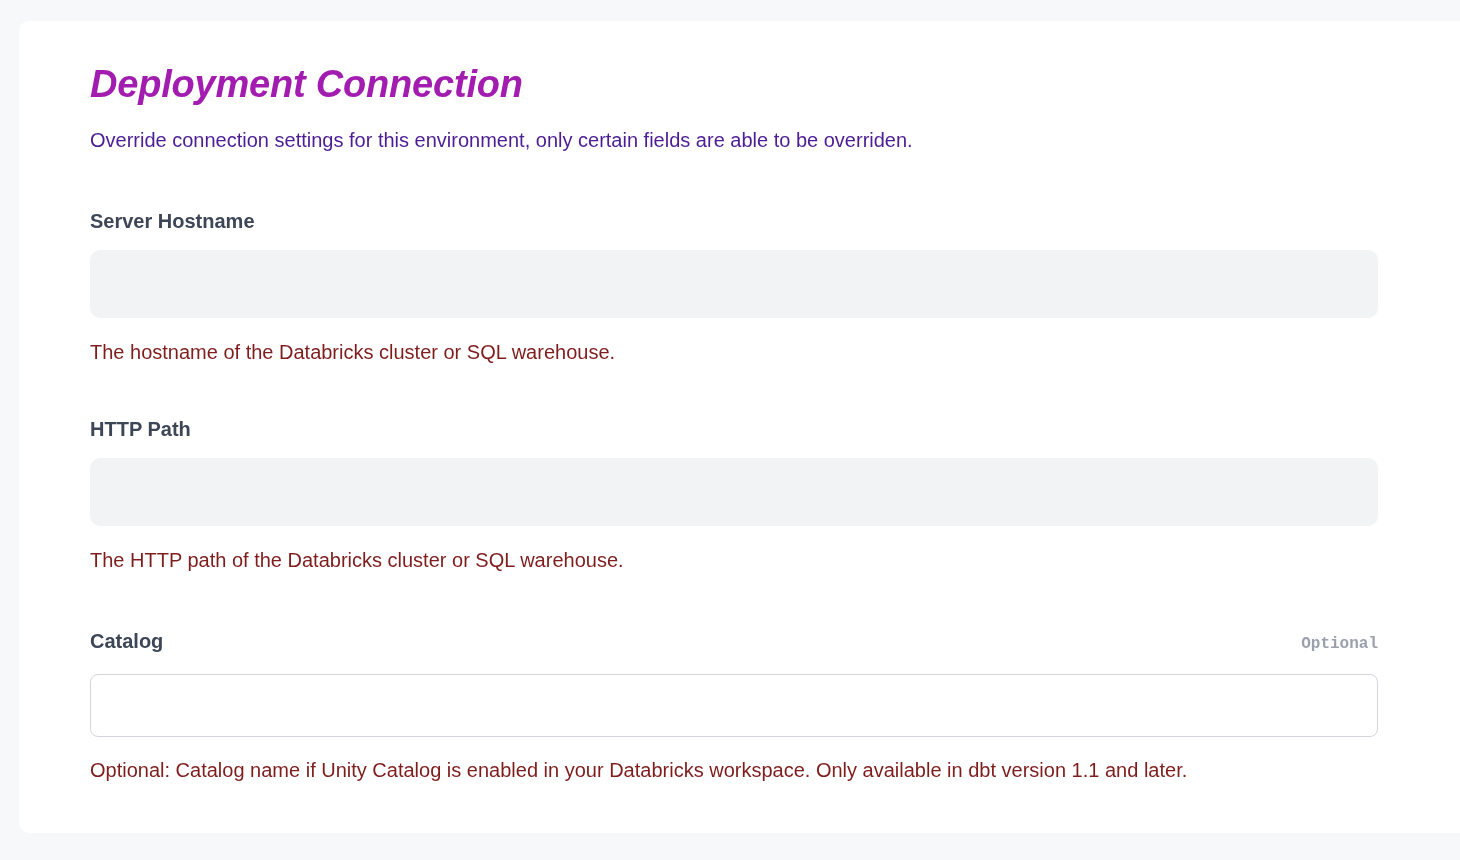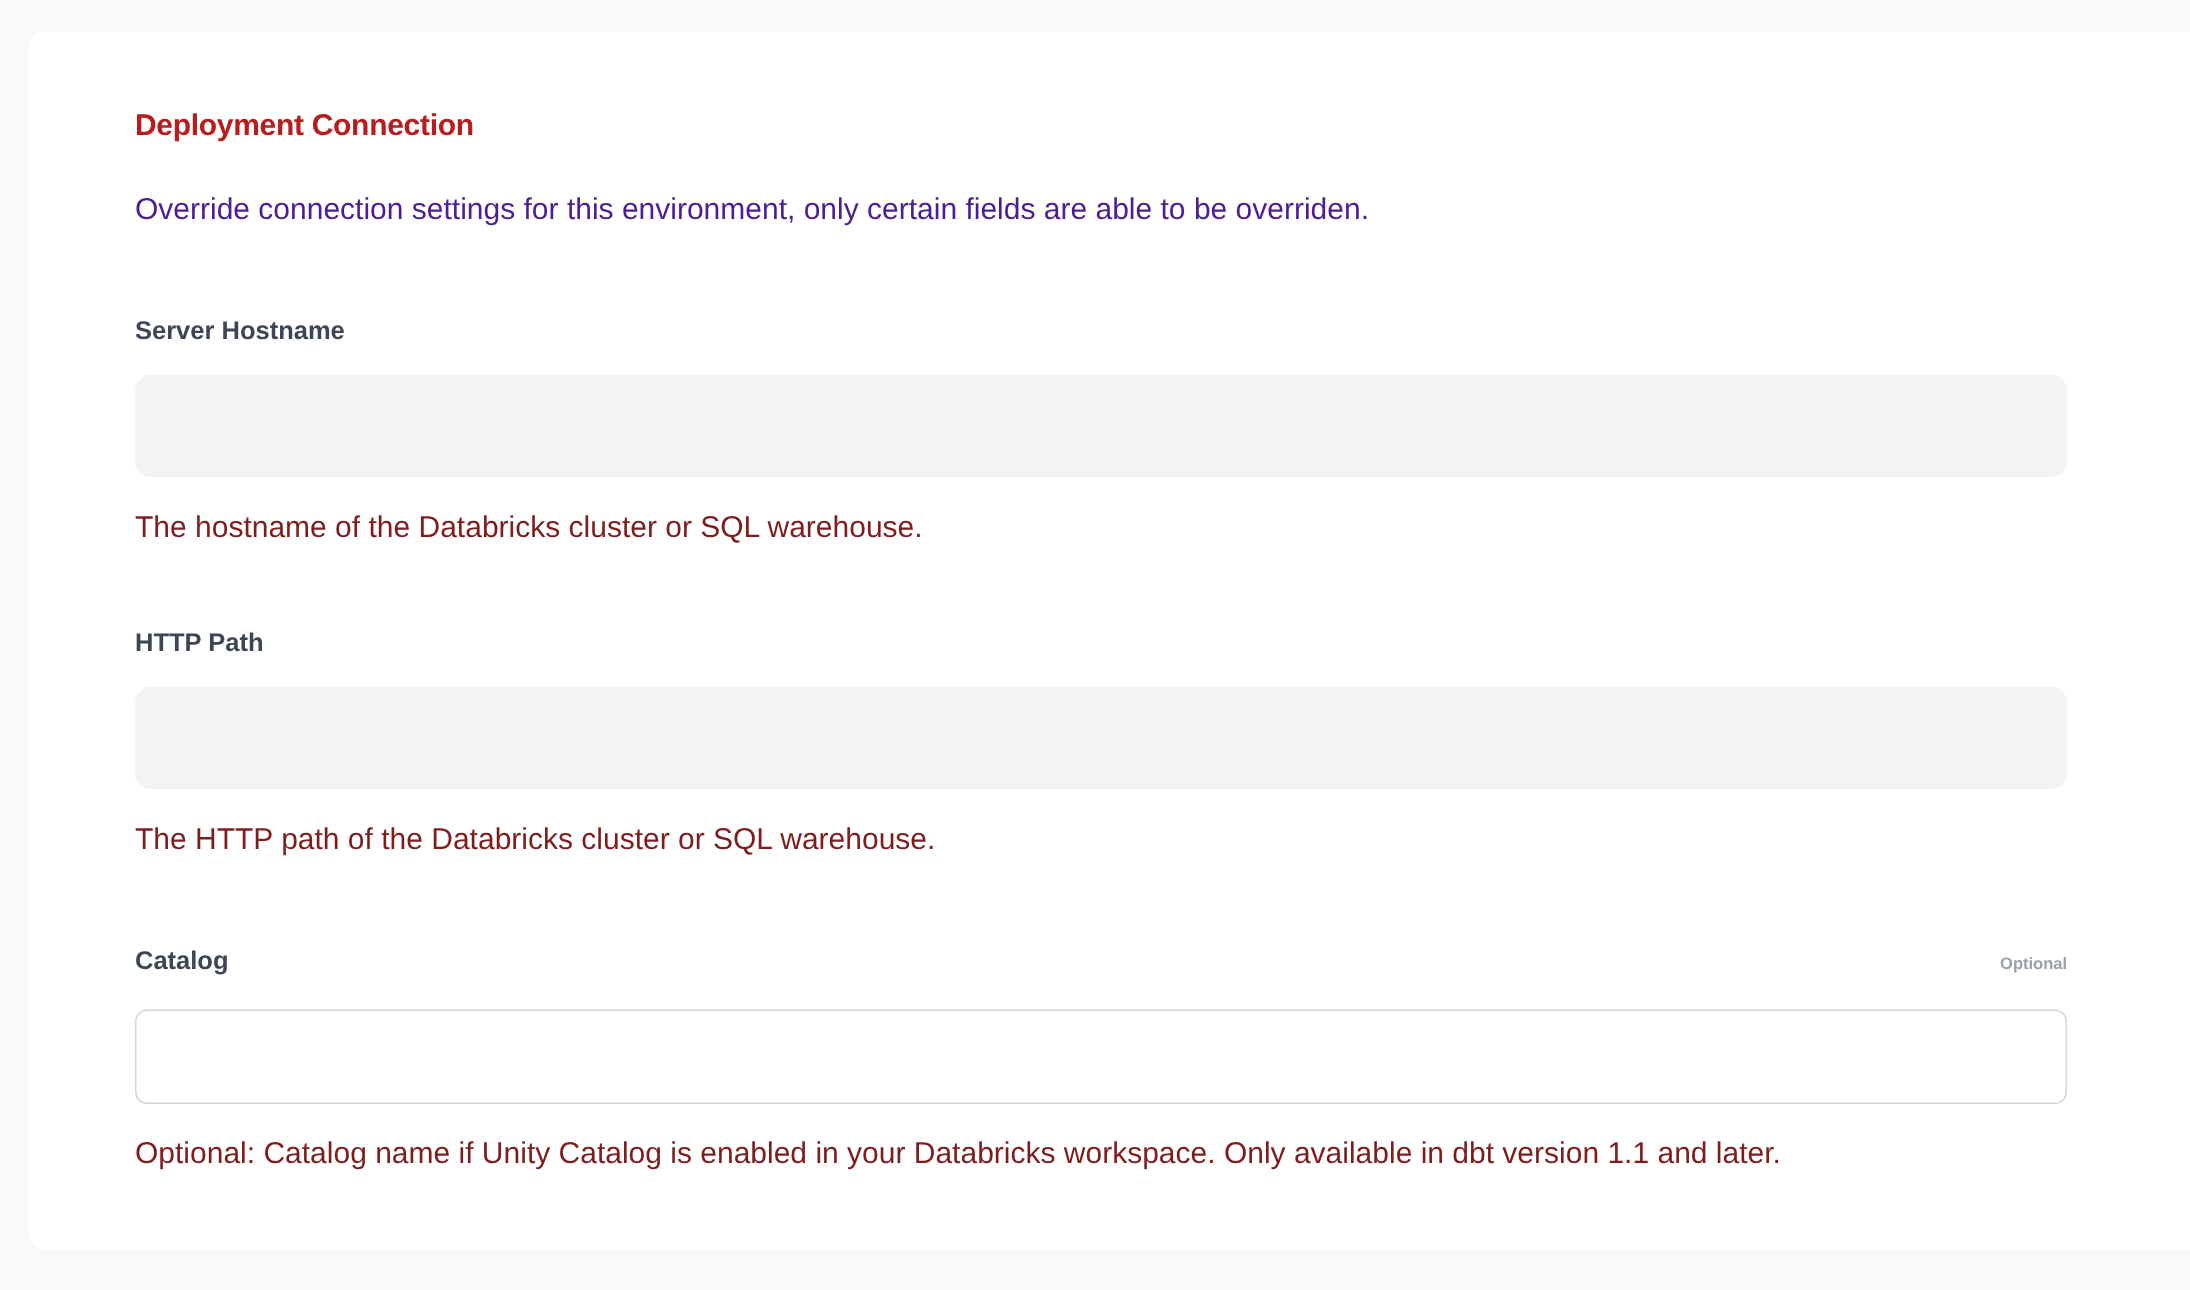--- a/index.html
+++ b/index.html
@@ -15,50 +15,52 @@
     width: 1441px; height: 812px;
     background: #ffffff;
     border-radius: 10px 0 0 10px;
   }
   .content {
     padding-top: 44px;
     margin-left: 71px;
     width: 1288px;
   }
   .page-title {
-    font-size: 20px;
+    font-size: 38px;
     line-height: 38px;
     font-weight: 700;
-    color: #b91c1c;
+    color: #a21caf;
     letter-spacing: -0.2px;
+    font-style: italic;
   }
   .page-subtitle {
     margin-top: 24px;
     font-size: 20px;
     line-height: 27px;
     color: #4c1d95;
   }
   .field-group { margin-top: 56px; }
   .field-group.g2 { margin-top: 53px; }
   .field-group.g3 { margin-top: 57px; }
   .label-row {
     display: flex;
     justify-content: space-between;
     align-items: baseline;
     line-height: 22px;
   }
   .field-label {
-    font-size: 17px;
+    font-size: 20px;
     font-weight: 700;
     color: #3d4656;
   }
   .optional-badge {
-    font-size: 11px;
+    font-size: 16px;
     font-weight: 700;
     color: #9aa1ad;
+    font-family: Liberation Mono, monospace;
   }
   .text-input {
     display: block;
     width: 100%;
     font-family: "Liberation Sans", "DejaVu Sans", sans-serif;
     font-size: 19px;
     color: #15181e;
     outline: none;
   }
   .text-input.disabled {

